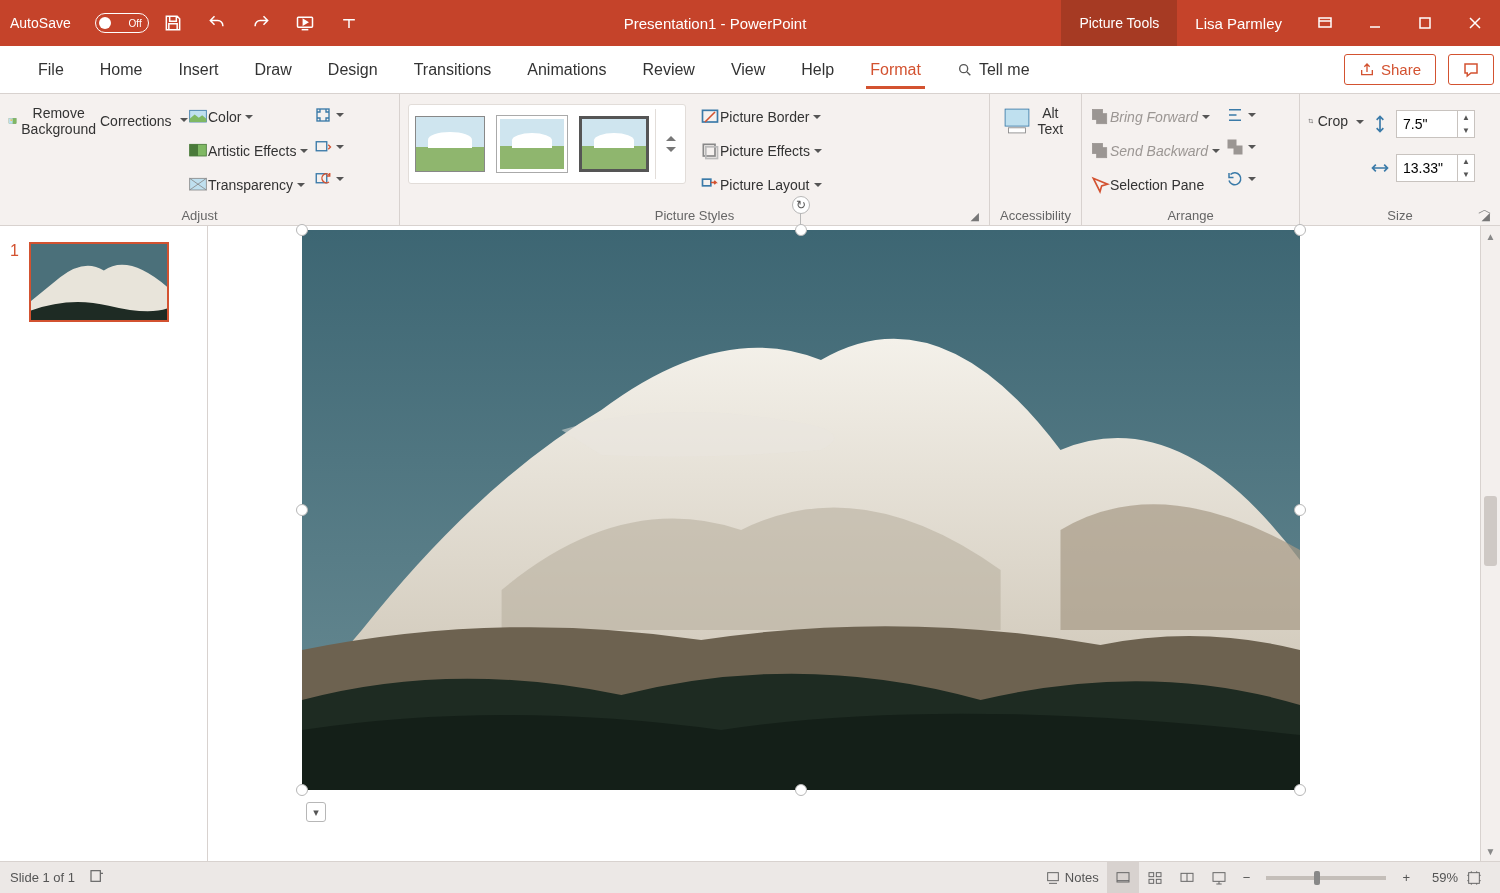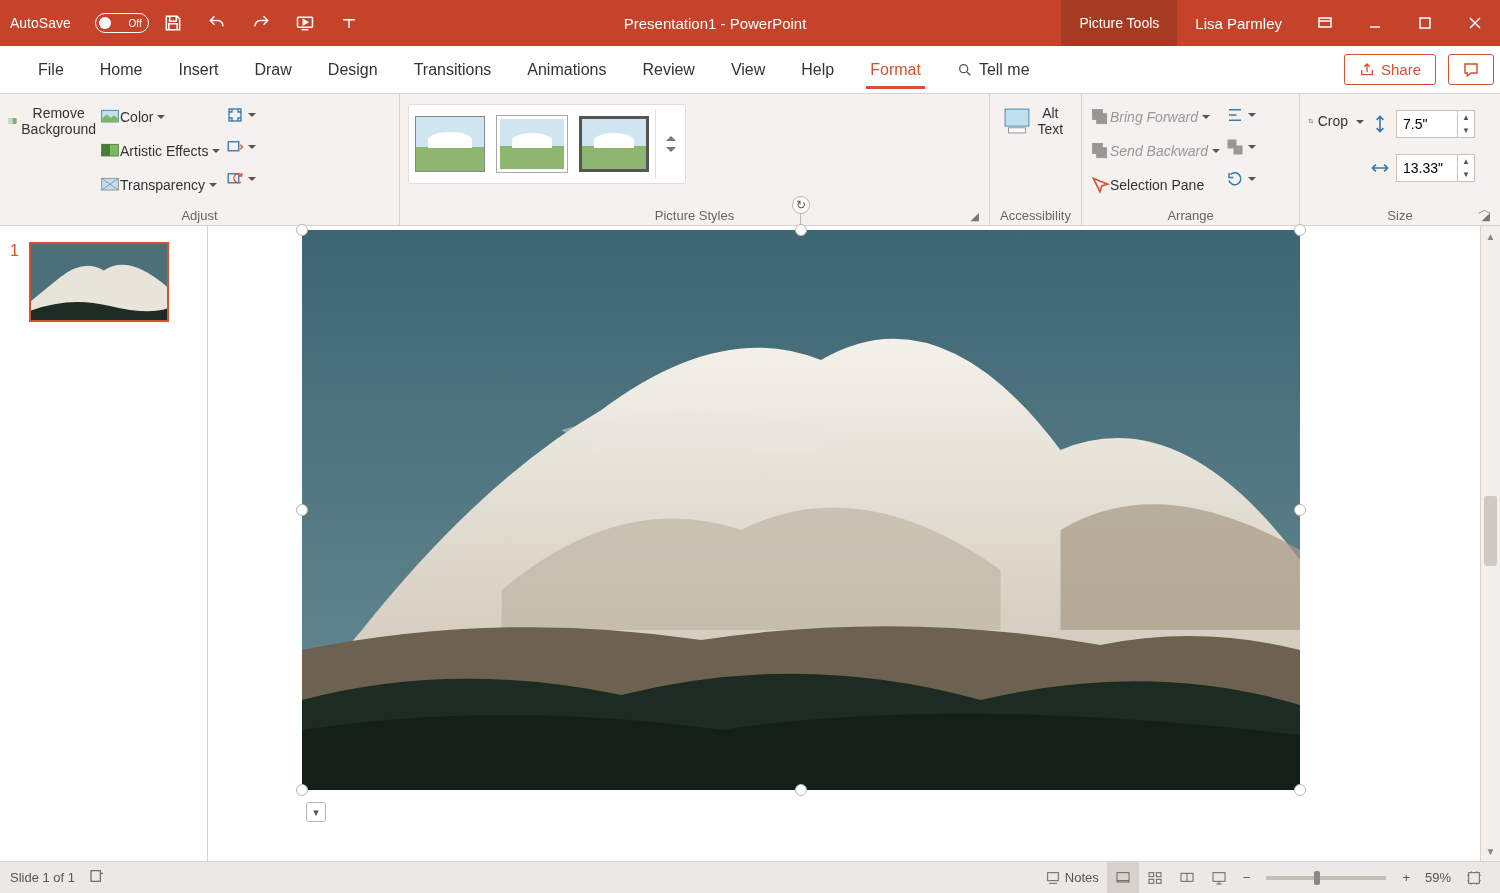--- a/index.html
+++ b/index.html
@@ -248,20 +248,30 @@
     <div class="group-body">
       <div class="big-btn">
         <svg class="ico" viewBox="0 0 40 40">
             <rect x="4" y="8" width="32" height="24" fill="#7fb863" stroke="#4a7a3a"></rect>
             <rect x="4" y="8" width="16" height="24" fill="#bfe0ef"></rect>
             <circle cx="14" cy="16" r="4" fill="#f6c048"></circle>
           </svg>
         <span style="white-space:pre-line">Remove
 Background</span>
       </div>
+      <div class="big-btn">
+        <svg class="ico" viewBox="0 0 40 40">
+            <circle cx="20" cy="20" r="10" fill="#f6c048"></circle>
+            <g stroke="#f6a623" stroke-width="2">
+              <path d="M20 4v5M20 31v5M4 20h5M31 20h5M9 9l3 3M28 28l3 3M31 9l-3 3M12 28l-3 3"></path>
+            </g>
+          </svg>
+        <span>Corrections</span>
+        <span class="dd" style="margin-top:-4px"></span>
+      </div>
       <div style="display:flex;flex-direction:column;gap:0;margin-left:4px">
         <div class="small-row dd">
           <svg class="small-ico" viewBox="0 0 24 24">
               <rect x="2" y="4" width="20" height="14" fill="#bfe0ef" stroke="#3a7aa8"></rect>
               <path d="M2 14l6-5 5 4 4-3 5 4v4H2z" fill="#7fb863"></path>
             </svg>
           <span>Color</span>
         </div>
         <div class="small-row dd">
           <svg class="small-ico" viewBox="0 0 24 24">
@@ -306,20 +316,43 @@
   <div class="group" style="flex:1">
     <div class="group-body">
       <div class="gallery">
         <div class="gitem"></div>
         <div class="gitem" style="border:3px solid #fff;box-shadow:0 0 0 1px #aaa"></div>
         <div class="gitem" style="border:3px solid #555"></div>
         <div class="gallery-more">
             <span></span>
             <span></span>
           </div>
+      </div>
+      <div style="display:flex;flex-direction:column;margin-left:8px">
+        <div class="small-row dd">
+          <svg class="small-ico" viewBox="0 0 24 24" fill="none" stroke="#3a7aa8" stroke-width="2">
+              <rect x="3" y="4" width="18" height="14"></rect>
+              <path d="M6 18l12-12" stroke="#d35230"></path>
+            </svg>
+          <span>Picture Border</span>
+        </div>
+        <div class="small-row dd">
+          <svg class="small-ico" viewBox="0 0 24 24" fill="none" stroke="#888" stroke-width="2">
+              <rect x="4" y="4" width="14" height="14"></rect>
+              <rect x="7" y="7" width="14" height="14" stroke="#bbb"></rect>
+            </svg>
+          <span>Picture Effects</span>
+        </div>
+        <div class="small-row dd">
+          <svg class="small-ico" viewBox="0 0 24 24" fill="none" stroke="#3a7aa8" stroke-width="2">
+              <rect x="3" y="5" width="10" height="8"></rect>
+              <path d="M13 9h6l-2-2m2 2l-2 2" stroke="#d35230"></path>
+            </svg>
+          <span>Picture Layout</span>
+        </div>
       </div>
     </div>
     <div style="display:flex;justify-content:center;position:relative">
       <div class="group-label">Picture Styles</div>
       <span class="launcher" style="position:absolute;right:0;bottom:0">◢</span>
     </div>
   </div>
 
   <div class="group" style="width:92px">
     <div class="group-body" style="justify-content:center">
@@ -529,20 +562,20 @@
     </div>
   <div class="sbtn">
       <svg viewBox="0 0 24 24">
         <rect x="3" y="4" width="18" height="13"></rect>
         <path d="M8 21h8M12 17v4"></path>
       </svg>
     </div>
   <div class="sbtn">−</div>
   <div class="zoom-slider"></div>
   <div class="sbtn">+</div>
-  <span style="width:40px;text-align:center">59%</span>
+  <span style="width:40px;text-align:right">59%</span>
   <div class="sbtn">
       <svg viewBox="0 0 24 24">
         <rect x="4" y="4" width="16" height="16"></rect>
         <path d="M8 4V2M16 4V2M8 20v2M16 20v2M4 8H2M4 16H2M20 8h2M20 16h2"></path>
       </svg>
     </div>
 </div>
 
 </body></html>

